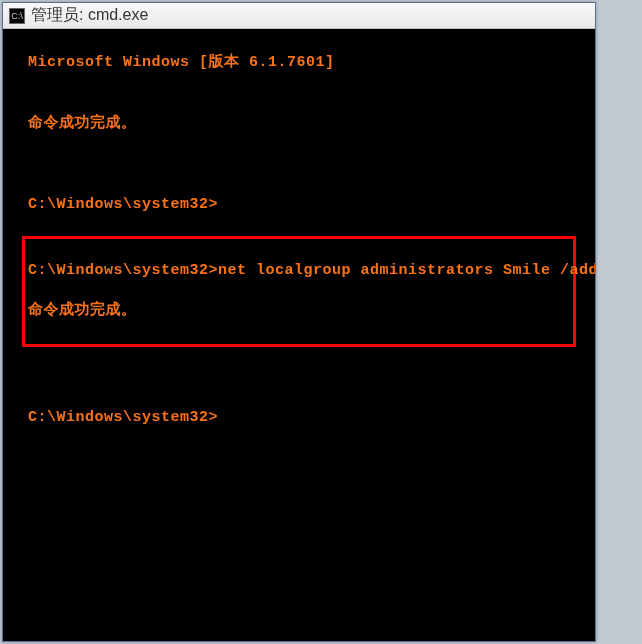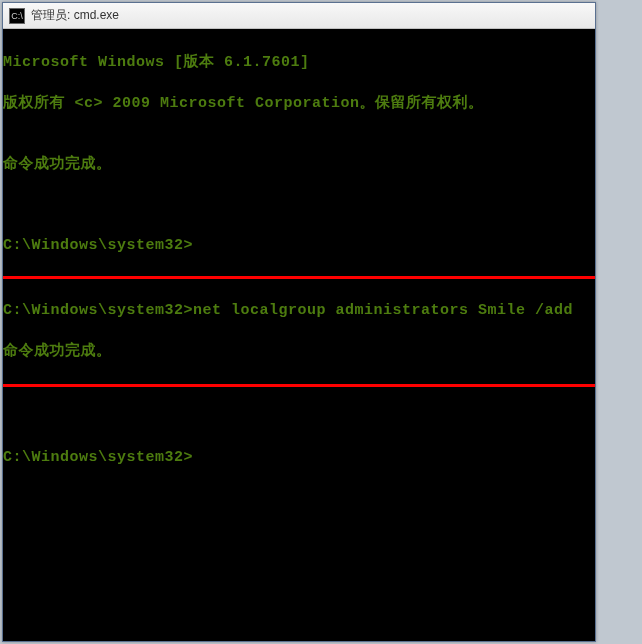--- a/index.html
+++ b/index.html
@@ -39,29 +39,29 @@
       background: #000;
       border: 1px solid #666;
       display: flex;
       align-items: center;
       justify-content: center;
       font-size: 9px;
       color: #ccc;
       font-family: sans-serif;
     }
     .title-text {
-      font-size: 12px;
+      font-size: 16px;
       color: #333;
       font-family: 'Microsoft YaHei', 'SimSun', sans-serif;
     }
     .console {
       flex: 1;
       background: #000;
-      color: #4d7c0f;
-      padding: 4px 0;
+      color: #f97316;
+      padding: 4px 25px;
       font-size: 15px;
       line-height: 1.35;
       white-space: pre;
       overflow: hidden;
       font-weight: bold;
       letter-spacing: 0.5px;
     }
     .console-line {
       display: block;
     }
@@ -80,21 +80,20 @@
 
 <div class="window">
   <div class="titlebar">
     <div class="title-icon">
         <span>C:\</span>
       </div>
     <div class="title-text">管理员: cmd.exe</div>
   </div>
   <div class="console">
 <span class="console-line">Microsoft Windows [版本 6.1.7601]</span>
-<span class="console-line">版权所有 &lt;c&gt; 2009 Microsoft Corporation。保留所有权利。</span>
 <span class="blank-line"></span>
 <span class="console-line">命令成功完成。</span>
 <span class="blank-line"></span>
 <span class="blank-line"></span>
 <span class="console-line">C:\Windows\system32&gt;</span>
 <div class="highlight-box">
 <span class="console-line"><span>C:\Windows\system32&gt;</span><span>net localgroup administrators Smile /add</span></span>
 <span class="console-line">命令成功完成。</span>
 </div>
 <span class="blank-line"></span>

